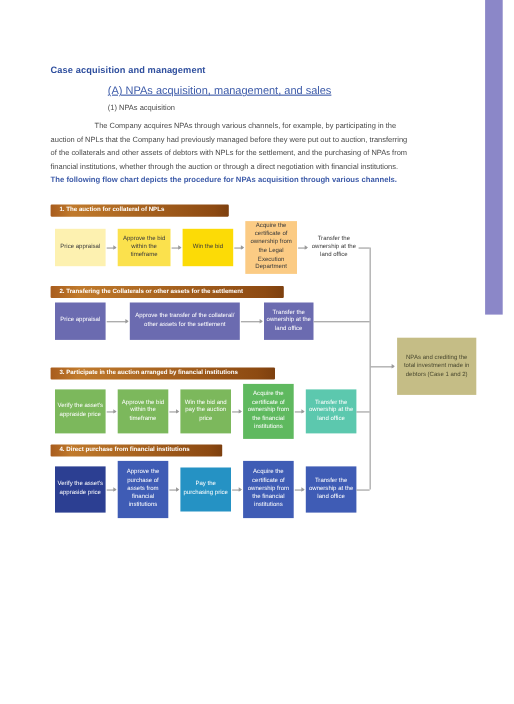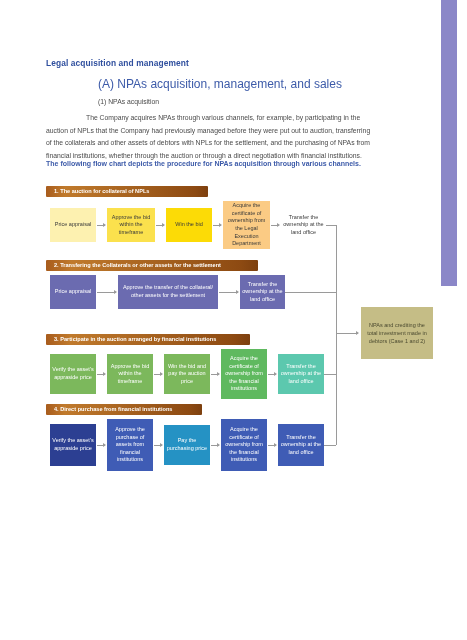--- a/index.html
+++ b/index.html
@@ -30,22 +30,23 @@
   h1.title{
     margin:0 0 9px 0;
     font-size:8.4px;
     font-weight:bold;
     color:#2f4f9e;
     letter-spacing:.1px;
   }
   .sub-a{
     margin:0 0 7px 0;
     padding-left:52px;
-    font-size:12px;
+    font-size:10px;
     color:#3d5ba9;
+    text-decoration:underline;
   }
   .sub-1{
     margin:0 0 7px 0;
     padding-left:52px;
     font-size:6.8px;
     color:#4a4a4a;
   }
   p.body{
     margin:0;
     font-size:6.8px;
@@ -124,21 +125,21 @@
   }
 </style>
 </head>
 <body>
 
 <div class="page">
 
   <div class="side-bar"></div>
 
   <div class="doc">
-    <h1 class="title">Legal acquisition and management</h1>
+    <h1 class="title">Case acquisition and management</h1>
     <div class="sub-a">(A) NPAs acquisition, management, and sales</div>
     <div class="sub-1">(1) NPAs acquisition</div>
     <p class="body indent">The Company acquires NPAs through various channels, for example, by participating in the auction of NPLs that the Company had previously managed before they were put out to auction, transferring of the collaterals and other assets of debtors with NPLs for the settlement, and the purchasing of NPAs from financial institutions, whether through the auction or through a direct negotiation with financial institutions.</p>
   </div>
   <div class="lead">The following flow chart depicts the procedure for NPAs acquisition through various channels.</div>
 
   <div class="flow">
       <div class="band" style="left: 0px; top: 0px; width: 162px;">1. The auction for collateral of NPLs</div>
       <div class="box" style="left: 4px; top: 22px; width: 46px; height: 34px; background: rgb(253, 241, 176); color: rgb(58, 58, 58);">Price appraisal</div>
       <div class="arrow" style="left: 51px; top: 39px; width: 8px; background: rgb(154, 154, 154);"></div>

